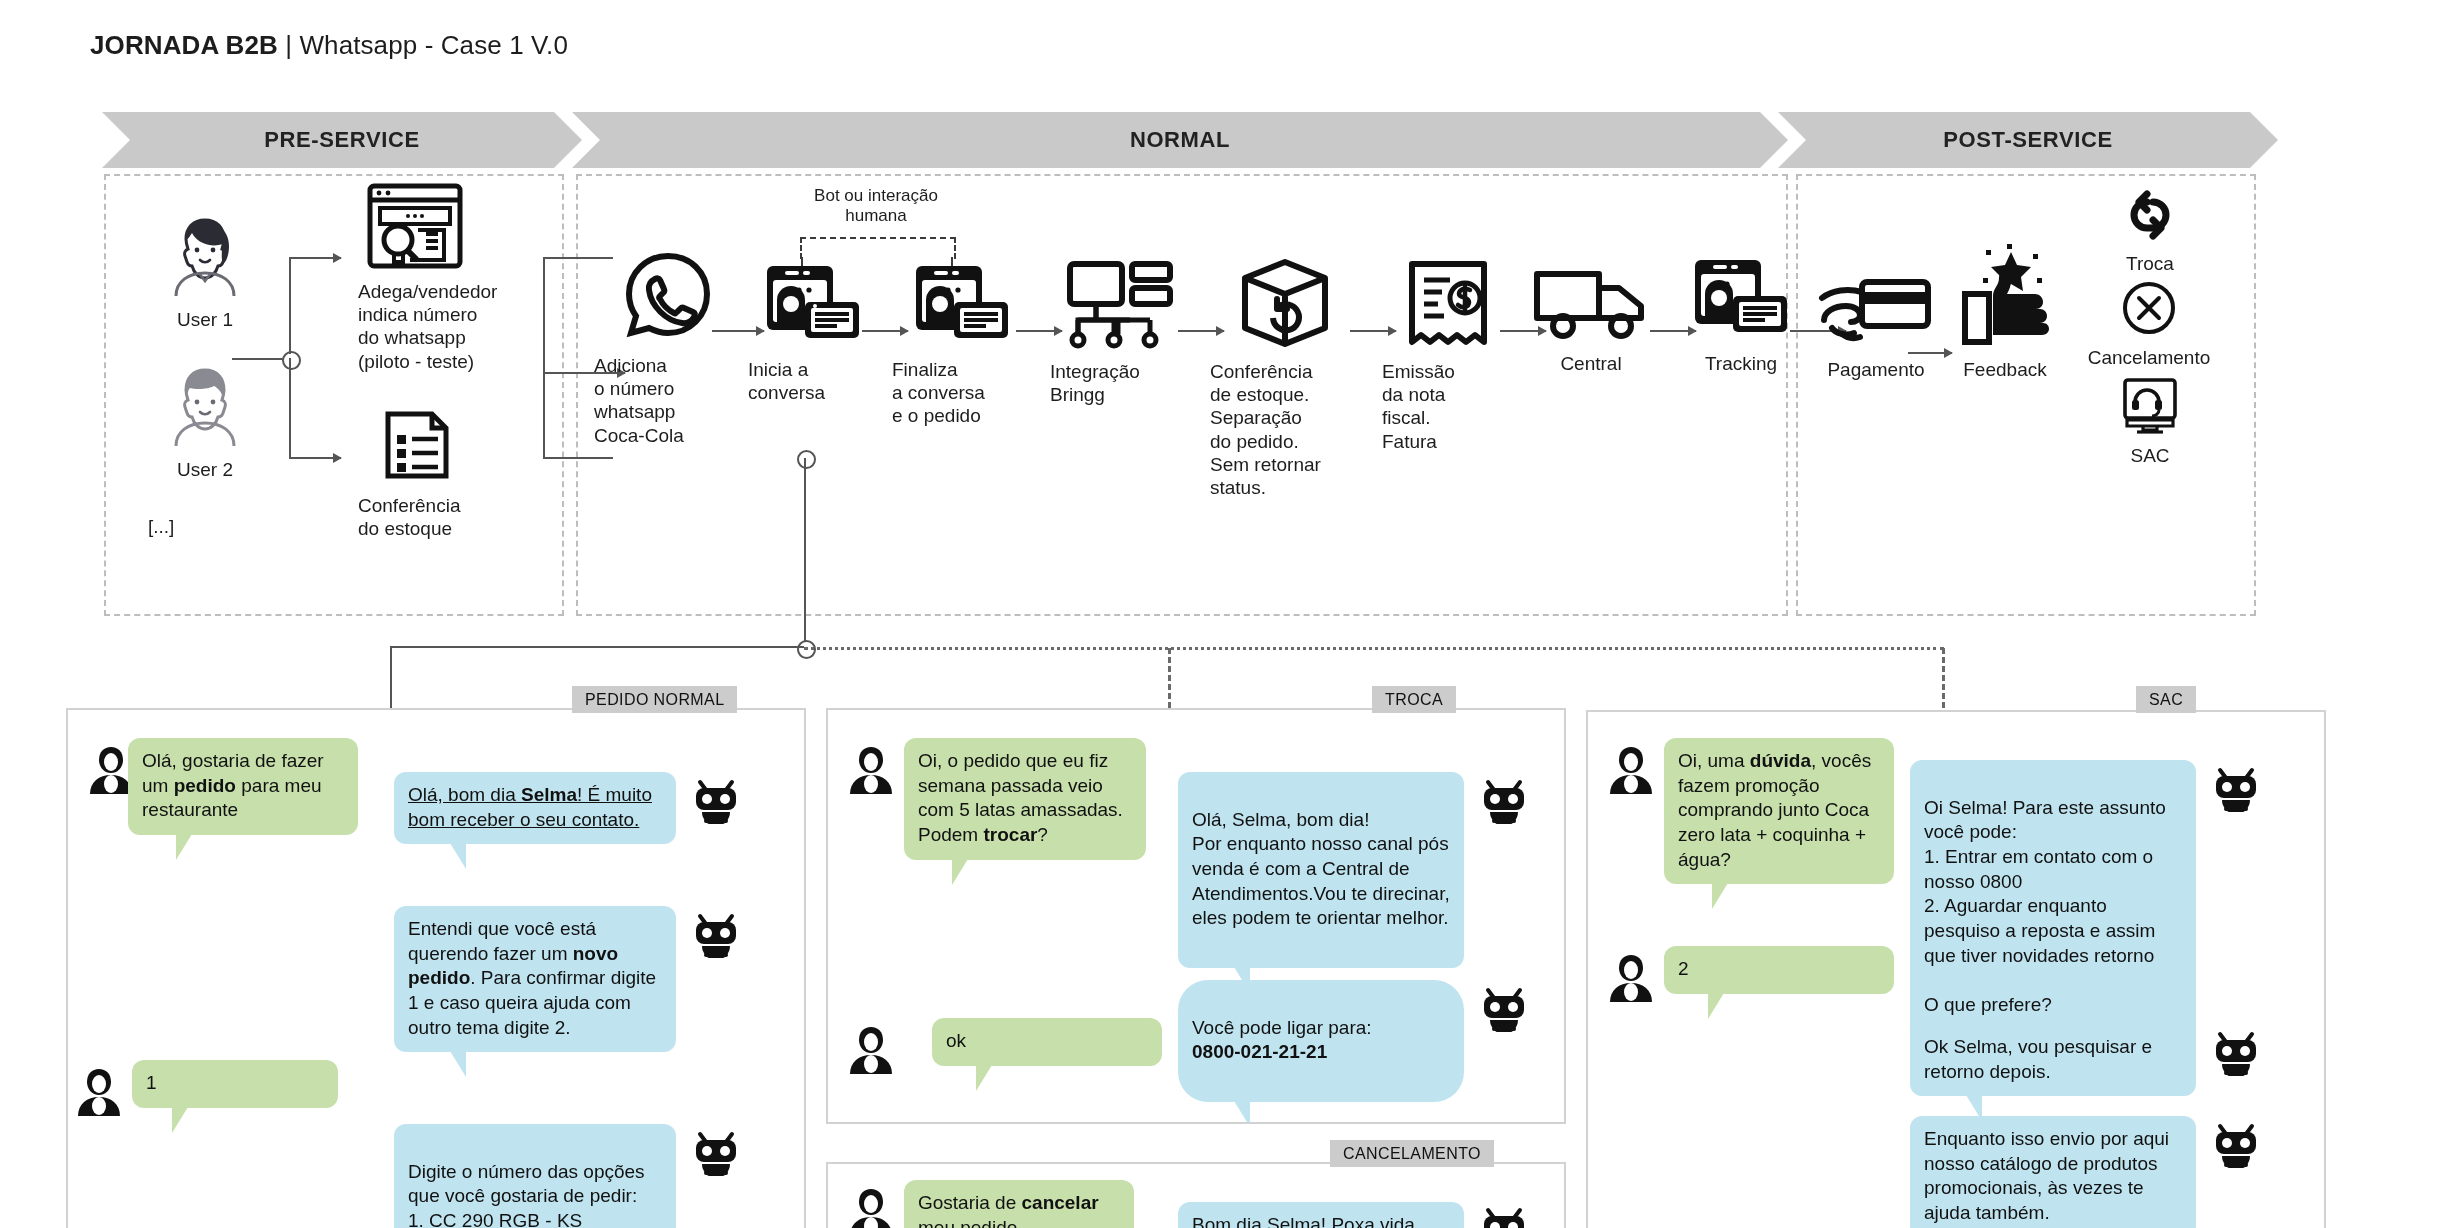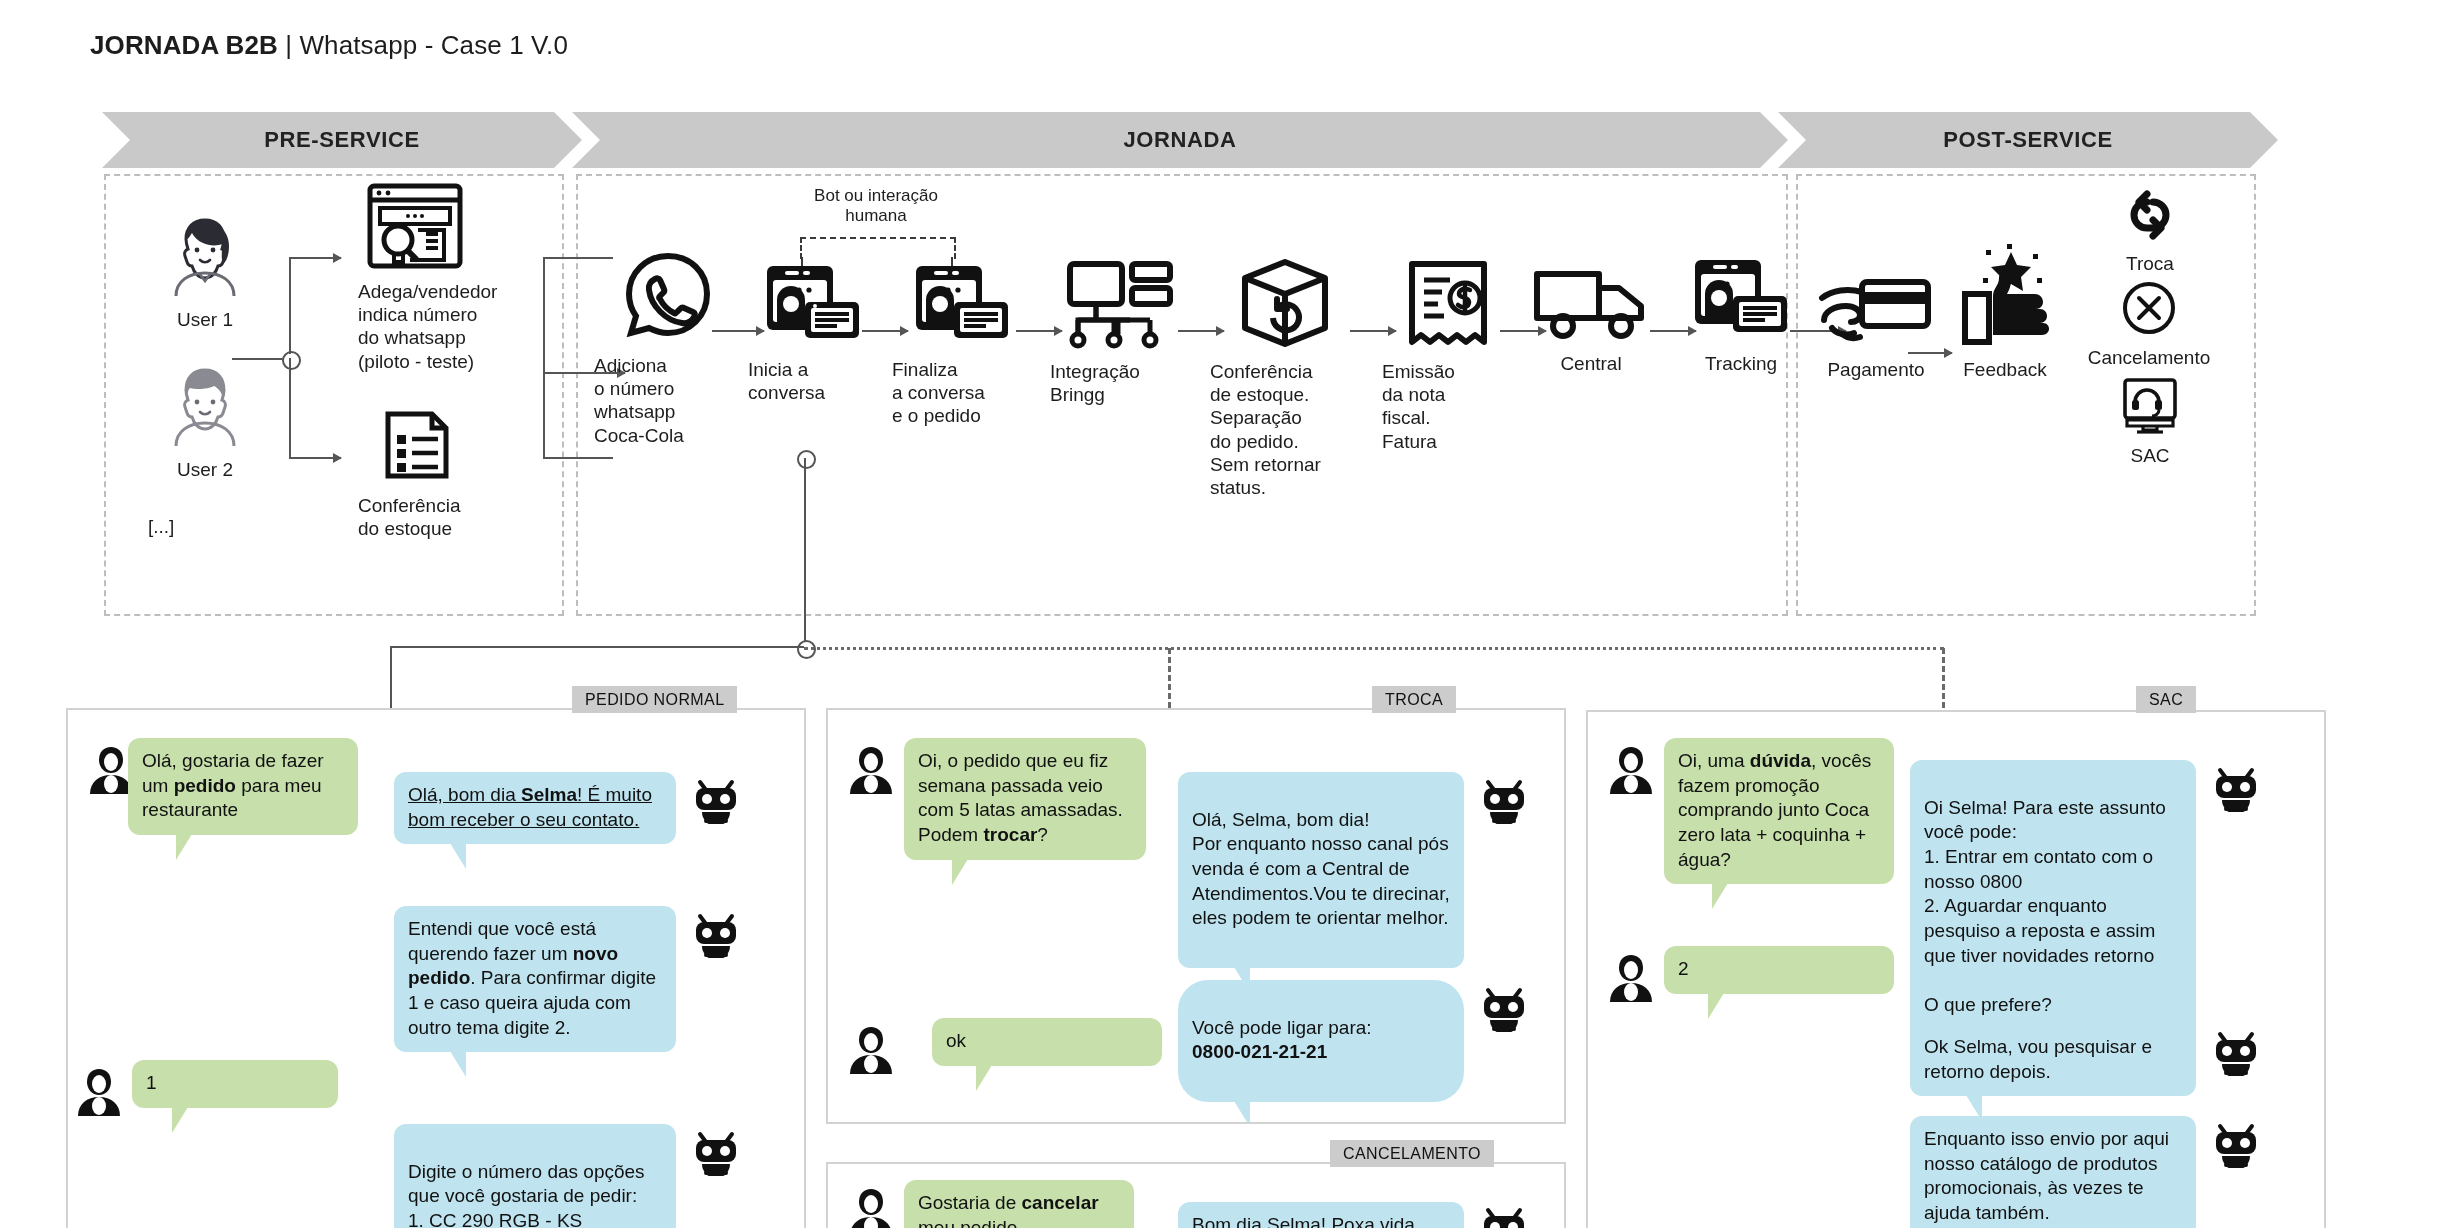--- a/index.html
+++ b/index.html
@@ -93,21 +93,21 @@
 <div class="page">
 
   <div class="title">
     <b>JORNADA B2B</b><span> | Whatsapp - Case 1 V.0</span>
   </div>
 
   <div class="chev first" style="left:102px;width:480px;">
     <span>PRE-SERVICE</span>
   </div>
   <div class="chev mid" style="left:572px;width:1216px;">
-    <span>JORNADA</span>
+    <span>NORMAL</span>
   </div>
   <div class="chev mid" style="left:1778px;width:500px;">
     <span>POST-SERVICE</span>
   </div>
   <style>
     .chev.first,.chev.mid{top:112px;}
   </style>
 
   <div class="phasebox" style="left:104px;top:174px;width:456px;height:438px;"></div>
   <div class="phasebox" style="left:576px;top:174px;width:1208px;height:438px;"></div>

